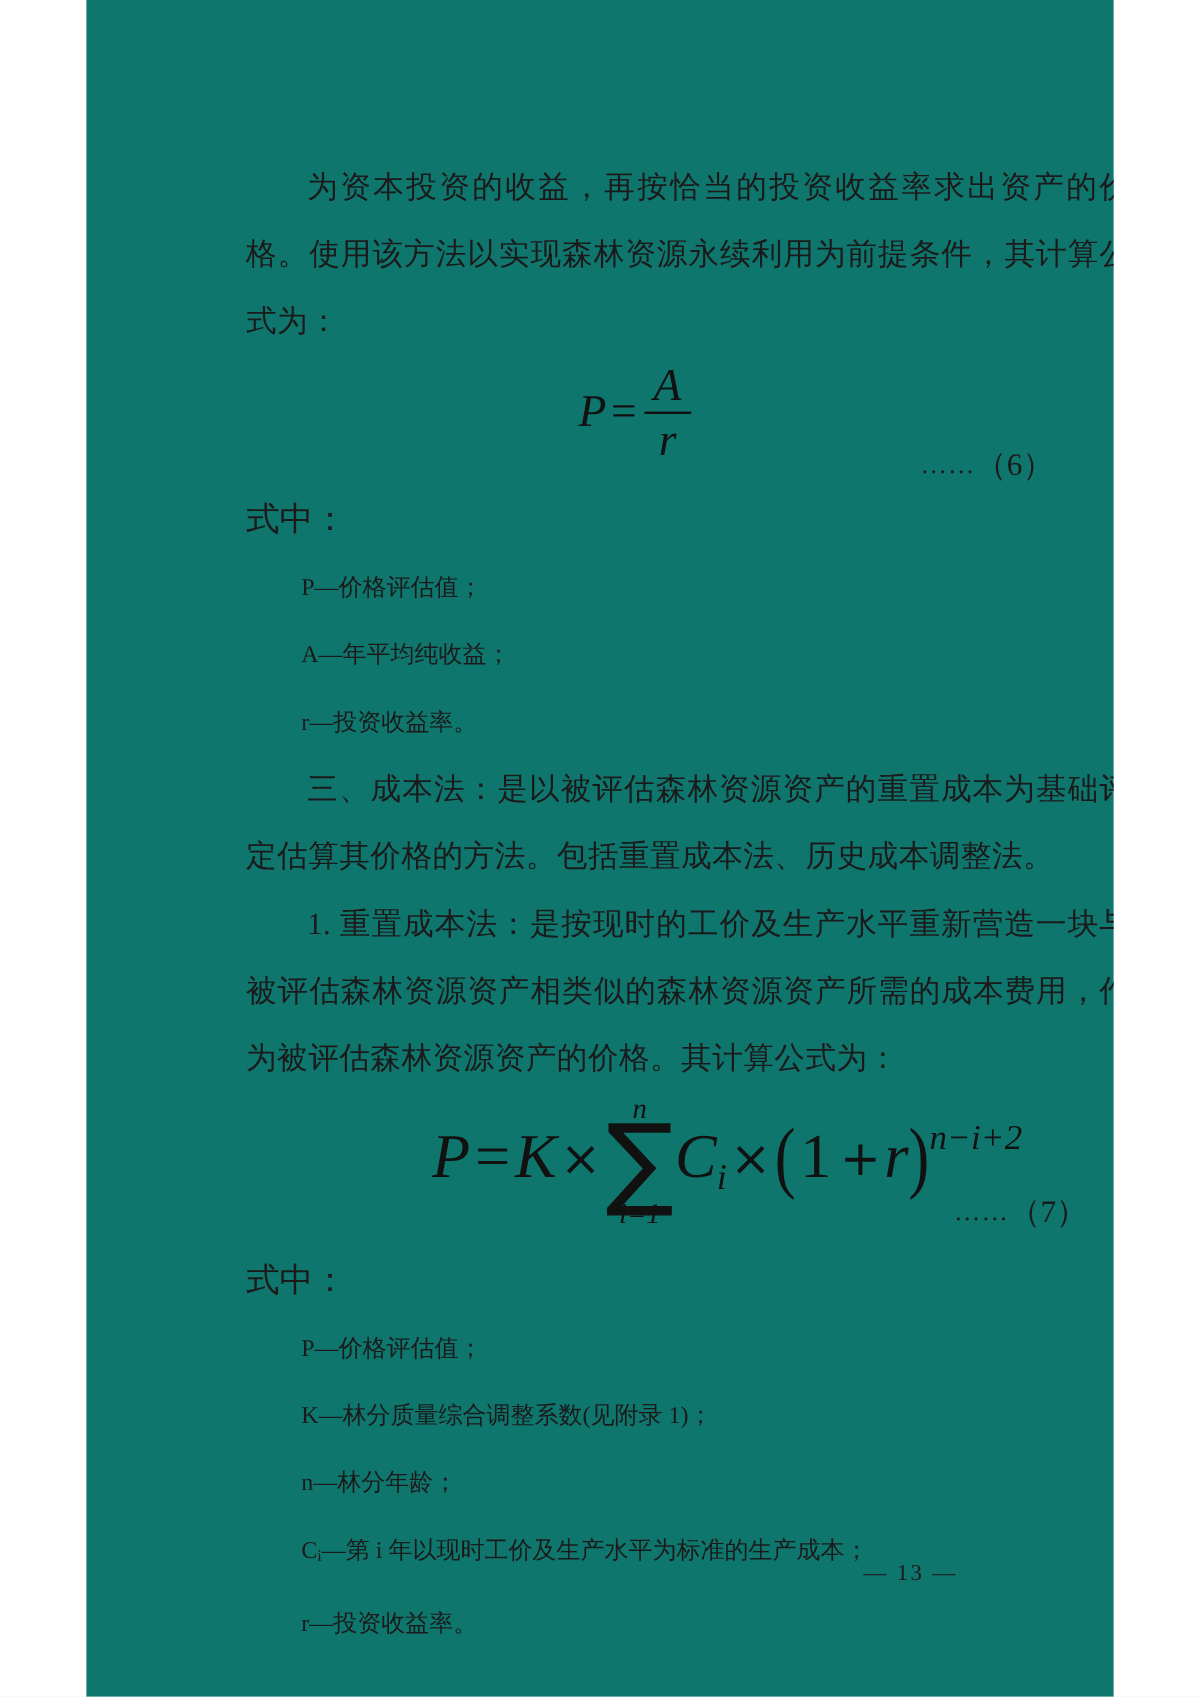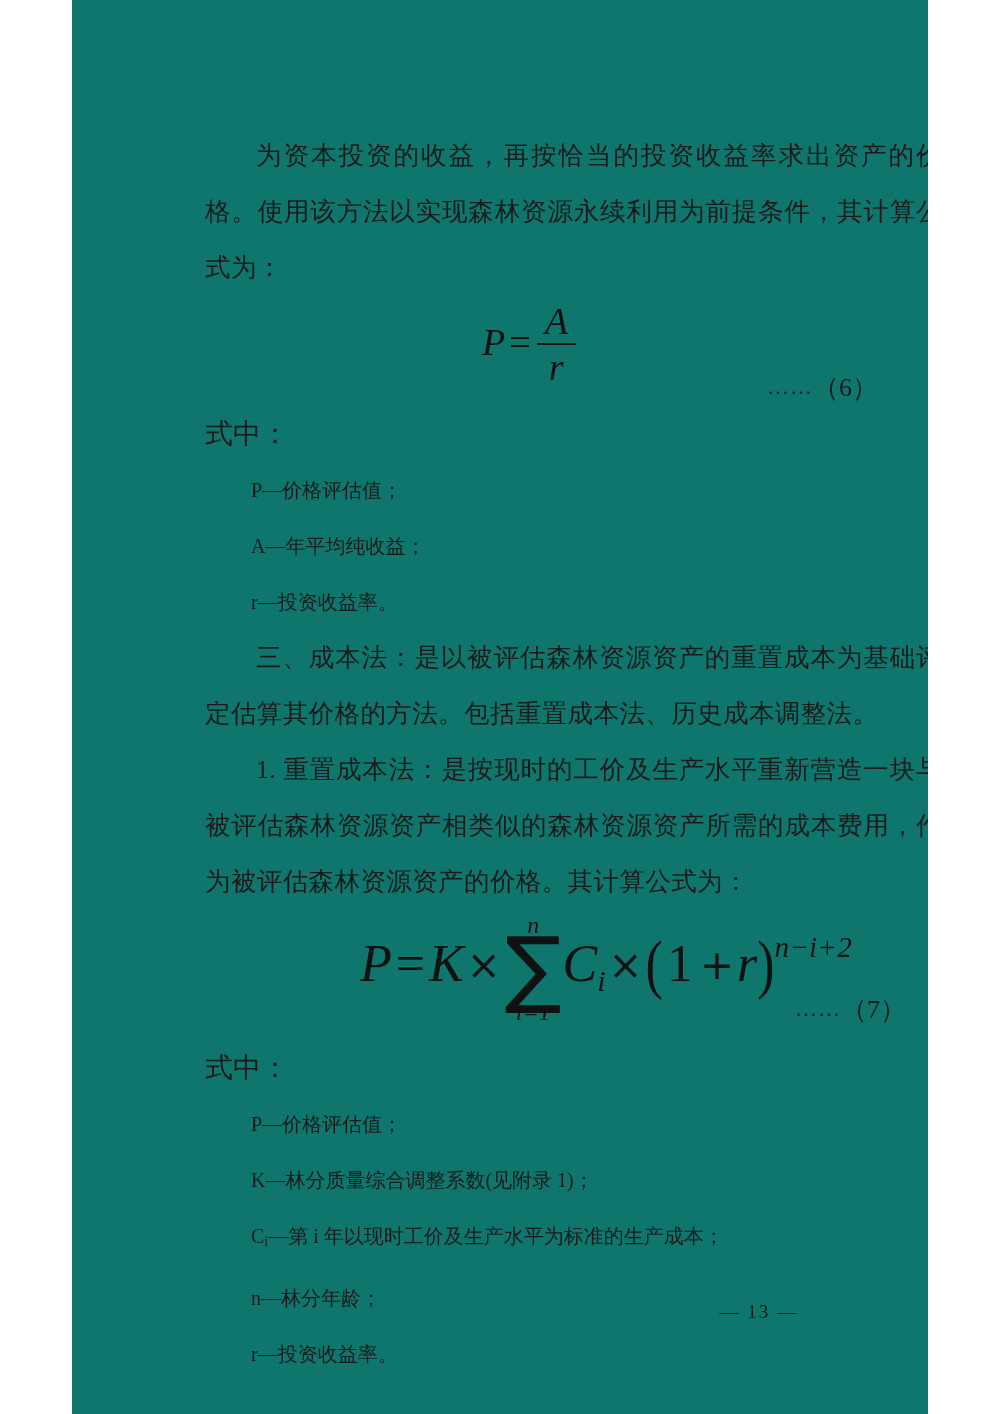--- a/index.html
+++ b/index.html
@@ -234,22 +234,22 @@
         </span><span>C</span><span class="sub-i">i</span><span class="op">×</span><span class="paren">(</span><span class="eq">1</span><span class="op">+</span><span>r</span><span class="paren">)</span><span class="sup-exp">n−i+2</span>
       </div>
       <div class="eqnum eqnum-7"><span class="dots">……</span><span>（7）</span></div>
     </div>
 
     <p class="label-line">式中：</p>
 
     <ul class="deflist">
       <li>P—价格评估值；</li>
       <li>K—林分质量综合调整系数(见附录 1)；</li>
+      <li>n—林分年龄；</li>
       <li><span>C</span><sub>i</sub><span>—第 i 年以现时工价及生产水平为标准的生产成本；</span></li>
-      <li>n—林分年龄；</li>
       <li>r—投资收益率。</li>
     </ul>
 
   </div>
 
   <div class="pagenum">— 13 —</div>
 
 </div>
 
 </body></html>

